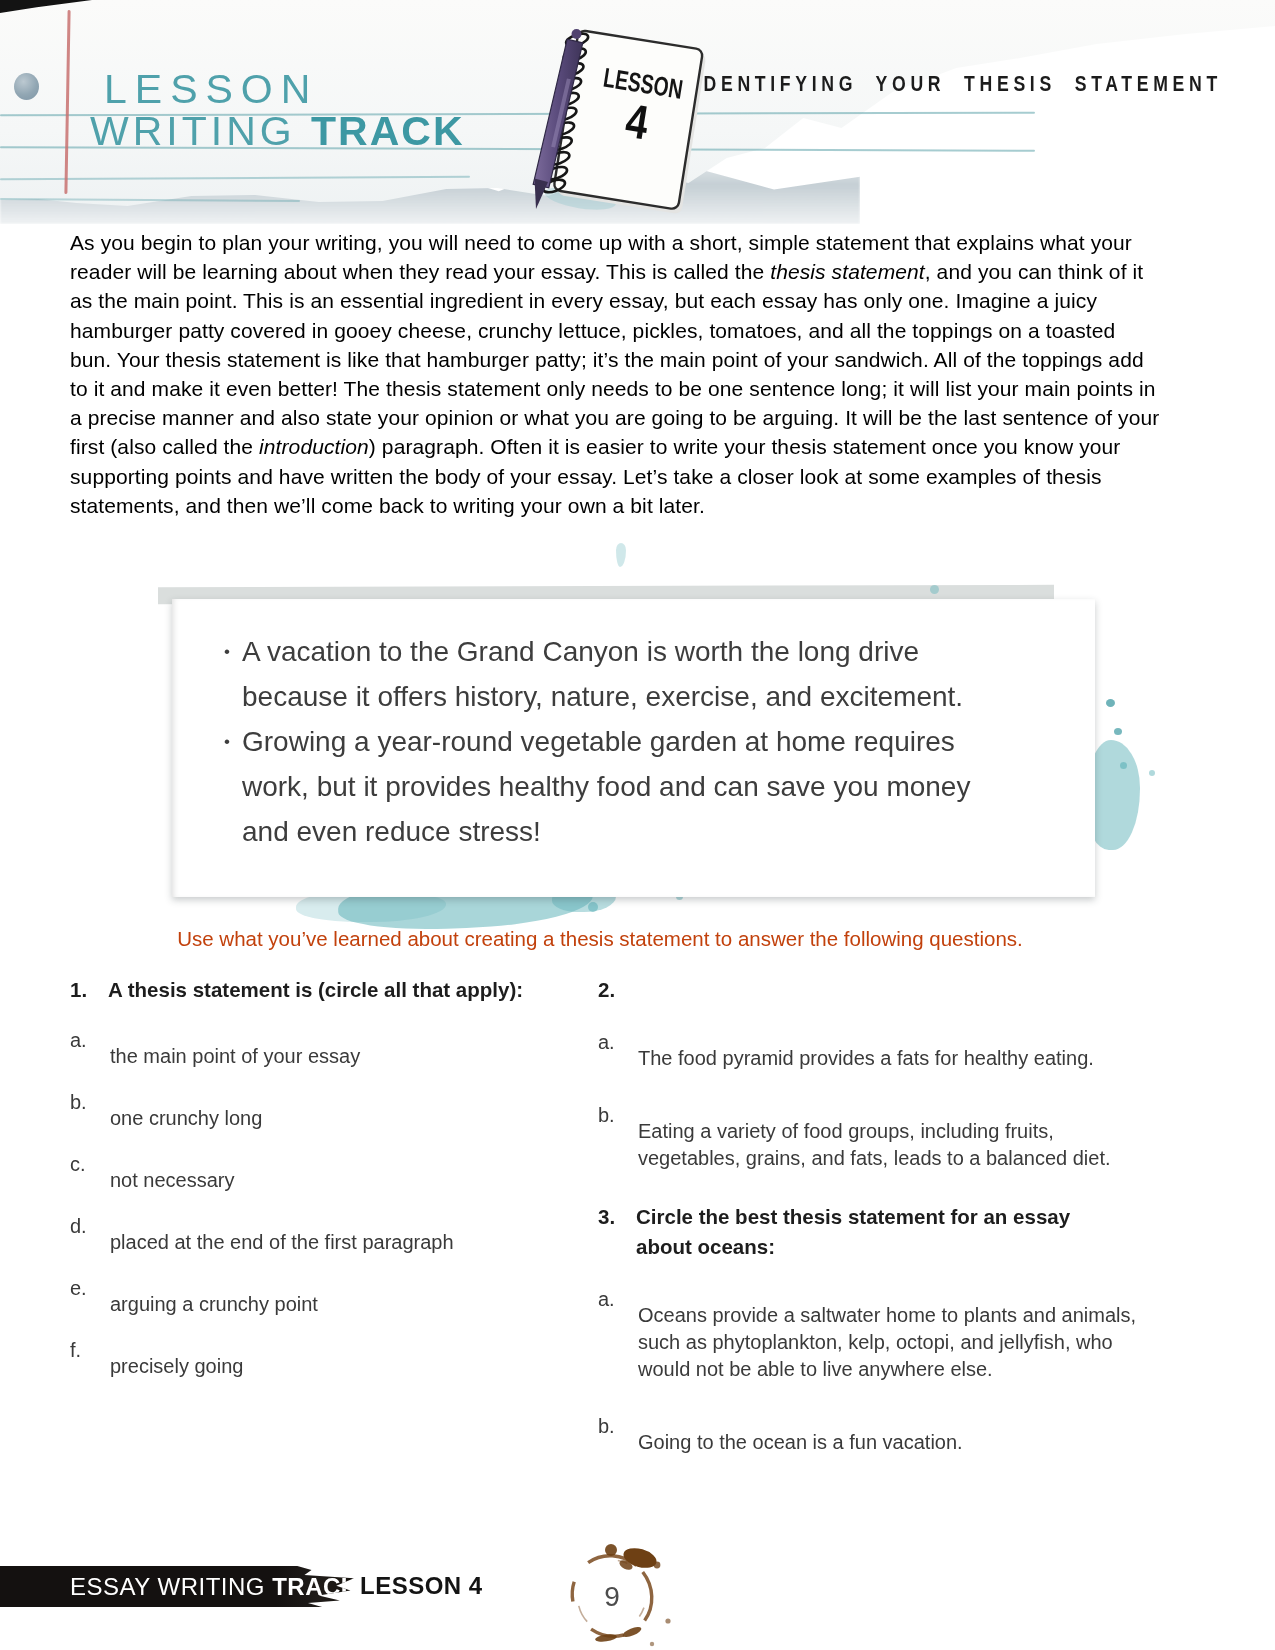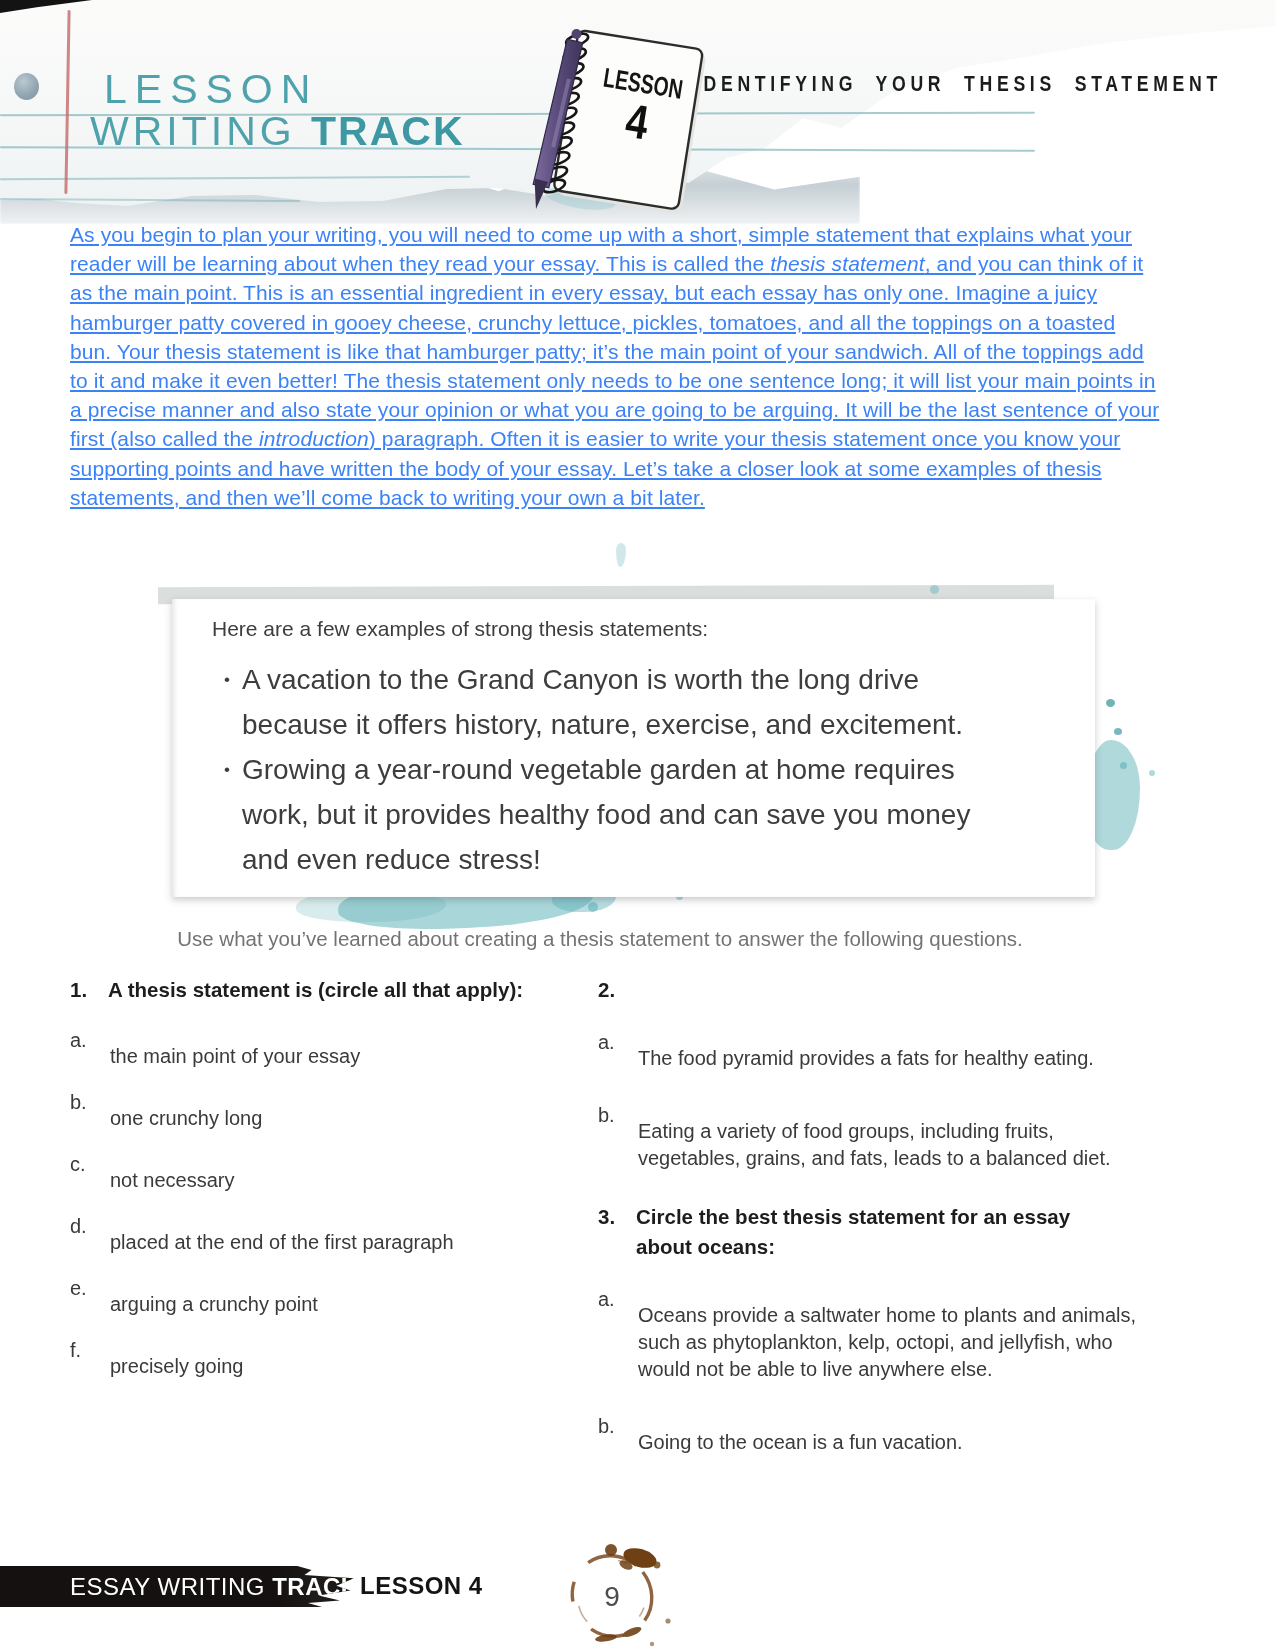--- a/index.html
+++ b/index.html
@@ -31,22 +31,22 @@
     background:radial-gradient(circle at 38% 32%, #bcc9d1 0%, #91a6b3 55%, #7e95a5 100%); }
   .logo { position:absolute; z-index:4; color:#4fa1ab; }
   .logo-line1 { left:104px; top:66px; font-size:41px; letter-spacing:8px; font-weight:400; }
   .logo-line2 { left:90px; top:108px; font-size:41px; letter-spacing:4px; font-weight:400; }
   .logo-line2 b { font-weight:700; color:#3d98a3; letter-spacing:2px; }
   .page-title { position:absolute; left:694px; top:72px; z-index:4; white-space:nowrap;
     font-size:19px; font-weight:700; letter-spacing:5px; word-spacing:10px; color:#1c1c1c;
     transform:scaleX(.93) scaleY(1.12); transform-origin:left top; }
   .notebook-wrap { position:absolute; left:513px; top:26px; width:200px; height:195px; z-index:5; }
   
-  .intro { position:absolute; left:70px; top:220px; width:1092px; z-index:1;
-    font-size:21px; line-height:29.2px; color:#3b82f6; letter-spacing:.1px;text-decoration:underline; }
+  .intro { position:absolute; left:70px; top:228px; width:1092px; z-index:1;
+    font-size:21px; line-height:29.2px; color:#000000; letter-spacing:.1px; }
   .intro em { font-style:italic; }
   
   .stack-bar { position:absolute; left:158px; top:586px; width:896px; height:17px; background:#dadedd; z-index:1; transform:rotate(-.15deg); }
   .splash { position:absolute; z-index:1; background:#62b4ba; }
   .blob  { border-radius:48% 56% 52% 44% / 55% 45% 58% 42%; }
   .sp-drip   { left:616px; top:543px; width:10px; height:24px; opacity:.30; border-radius:50% 50% 60% 40%/30% 30% 70% 70%; }
   .sp-dot-a  { left:930px; top:585px; width:9px;  height:9px;  opacity:.45; border-radius:50%; }
   .sp-right  { left:1086px; top:740px; width:54px; height:110px; opacity:.5; }
   .sp-rd1 { left:1106px; top:699px; width:9px; height:8px; opacity:.75; border-radius:50%; background:#3f9aa2; }
   .sp-rd2 { left:1114px; top:728px; width:8px; height:7px; opacity:.7;  border-radius:50%; background:#3f9aa2; }
@@ -59,21 +59,21 @@
   .sp-b5 { left:676px; top:893px; width:7px; height:7px; opacity:.5; border-radius:50%; }
   .examples-box { position:absolute; left:172px; top:599px; width:923px; height:298px; z-index:2;
     background:#ffffff; box-shadow:0 3px 7px rgba(40,50,55,.25), inset 5px 0 6px -4px rgba(0,0,0,.15);
     padding:16px 40px 0 40px; }
   .examples-heading { font-size:21px; line-height:28px; color:#3d3d3d; }
   .bullets { margin-top:14px; }
   .bullet-row { display:flex; }
   .bullet-mark { width:30px; font-size:17px; line-height:45px; color:#3d3d3d; padding-left:12px; }
   .bullet-text { width:760px; font-size:28px; line-height:45px; color:#3d3d3d; }
   
-  .instruction { position:absolute; left:70px; top:927px; width:1060px; text-align:center; font-size:20.5px; color:#737373; z-index:1; }
+  .instruction { position:absolute; left:70px; top:927px; width:1060px; text-align:center; font-size:20.5px; color:#c2410c; z-index:1; }
   .col { position:absolute; z-index:1; }
   .col-left  { left:70px;  top:975px; width:480px; }
   .col-right { left:598px; top:975px; width:552px; }
   .q-head { display:flex; font-weight:700; color:#1d1d1d; font-size:20.5px; line-height:30px; }
   .q-num { width:38px; flex:none; }
   .q-head .q-prompt { width:460px; }
   .options { margin-top:24px; }
   .option { display:flex; font-size:20px; line-height:27px; color:#3a3a3a; }
   .opt-letter { width:40px; flex:none; }
   .opt-text { flex:1; max-width:505px;margin-top:16px; }
@@ -156,21 +156,20 @@
 <div class="splash sp-rd2"></div>
 <div class="splash sp-rd3"></div>
 <div class="splash sp-rd4"></div>
 <div class="splash blob sp-b1"></div>
 <div class="splash blob sp-b2"></div>
 <div class="splash blob sp-b3"></div>
 <div class="splash sp-b4"></div>
 <div class="splash sp-b5"></div>
 
 <div class="examples-box">
-  <div class="examples-heading">Here are a few examples of strong thesis statements:</div>
   <div class="bullets">
     <div class="bullet-row">
       <span class="bullet-mark">•</span>
       <span class="bullet-text">A vacation to the Grand Canyon is worth the long drive because it offers history, nature, exercise, and excitement.</span>
     </div>
     <div class="bullet-row">
       <span class="bullet-mark">•</span>
       <span class="bullet-text">Growing a year-round vegetable garden at home requires work, but it provides healthy food and can save you money and even reduce stress!</span>
     </div>
   </div>

